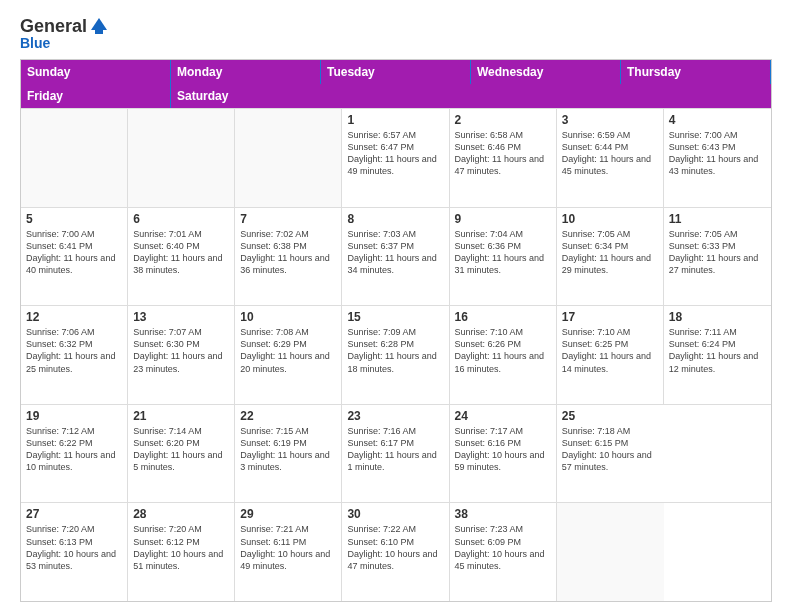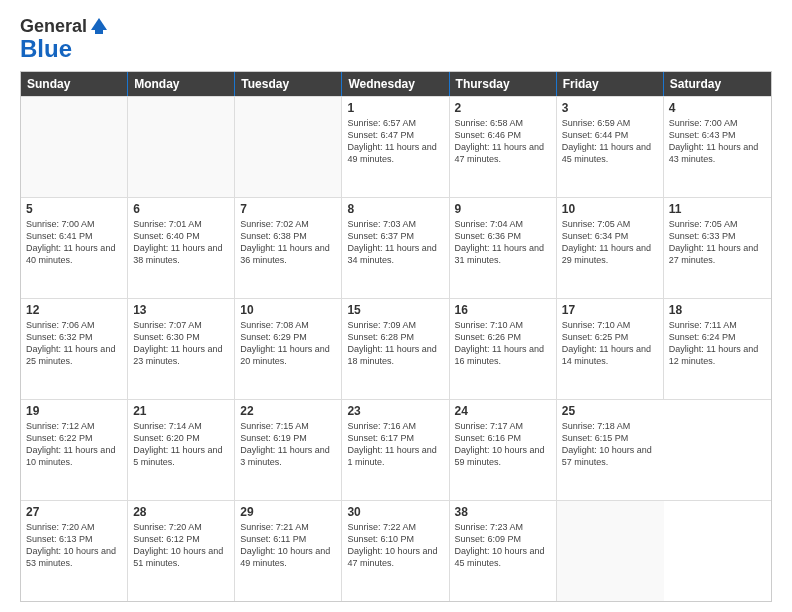--- a/index.html
+++ b/index.html
@@ -44,22 +44,22 @@
       margin-top: 2px;
     }
     .calendar {
       flex: 1;
       display: flex;
       flex-direction: column;
       border: 1px solid #ccc;
     }
     .cal-header-row {
       display: grid;
-      grid-template-columns: repeat(7, 1fr);
-      background: #404040;
+      grid-template-columns: repeat(5, 1fr);
+      background: #a21caf;
     }
     .cal-header-cell {
       color: #fff;
       font-size: 12px;
       font-weight: bold;
       padding: 5px 6px;
       text-align: left;
       border-right: 1px solid #1976d2;
     }
     .cal-header-cell:last-child { border-right: none; }
@@ -104,21 +104,21 @@
   <div class="header">
     <div class="logo">
       <div>
         <div style="display:flex;align-items:flex-start;">
           <span class="logo-general" style="font-size:18px;font-weight:bold;color:#333;">General</span>
           <svg width="20" height="20" viewBox="0 0 20 20" style="margin-left:2px;">
             <polygon points="2,14 10,2 18,14" fill="#1565c0"></polygon>
             <polygon points="6,18 14,18 14,14 6,14" fill="#1565c0"></polygon>
           </svg>
         </div>
-        <div class="logo-blue" style="font-size:24px;font-weight:bold;color:#1565c0;margin-top:-2px;">Blue</div>
+        <div class="logo-blue" style="font-size:14px;font-weight:bold;color:#1565c0;margin-top:-2px;">Blue</div>
       </div>
     </div>
     <div class="title-block">
       <div class="month-title"></div>
       <div class="location"></div>
     </div>
   </div>
 
   <div class="calendar">
     <div class="cal-header-row">

